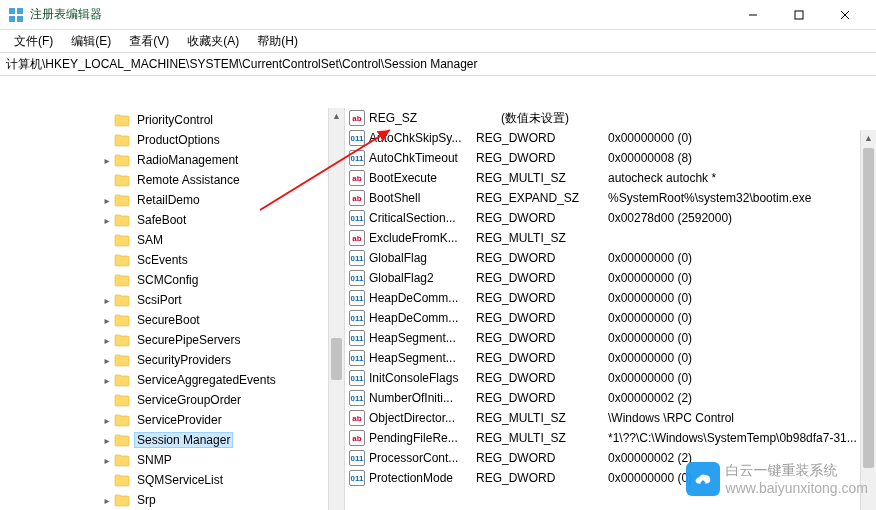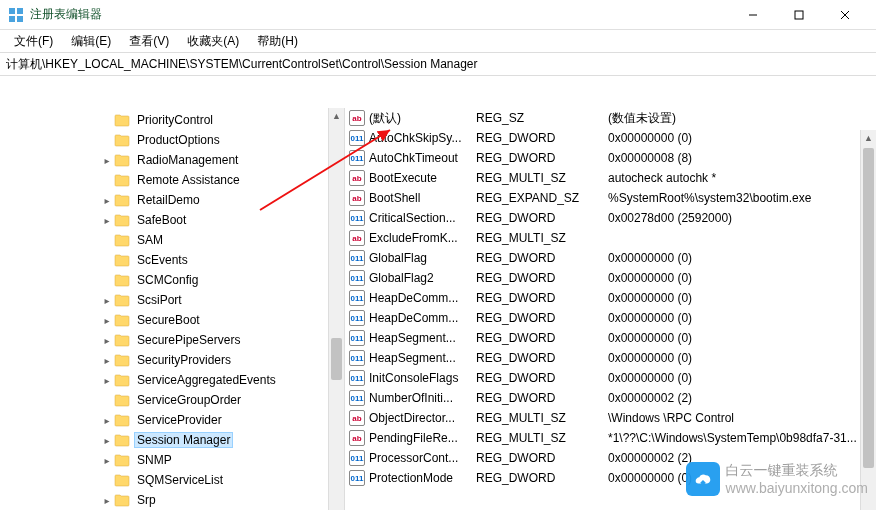--- a/index.html
+++ b/index.html
@@ -291,21 +291,20 @@
       <div class="scroll-arrow" style="top:0">▲</div>
       <div class="scroll-thumb" style="top:230px; height:42px;"></div>
       <div class="scroll-arrow" style="bottom:0">▼</div>
     </div>
   </div>
 
   <div class="list-pane">
     <div class="list-body" id="list-body">
         <div class="list-row">
           <span class="val-icon str">ab</span>
-          <span class="cell name">(默认)</span>
           <span class="cell type">REG_SZ</span>
           <span class="cell data">(数值未设置)</span>
         </div>
         <div class="list-row">
           <span class="val-icon bin">011</span>
           <span class="cell name">AutoChkSkipSy...</span>
           <span class="cell type">REG_DWORD</span>
           <span class="cell data">0x00000000 (0)</span>
         </div>
         <div class="list-row">

